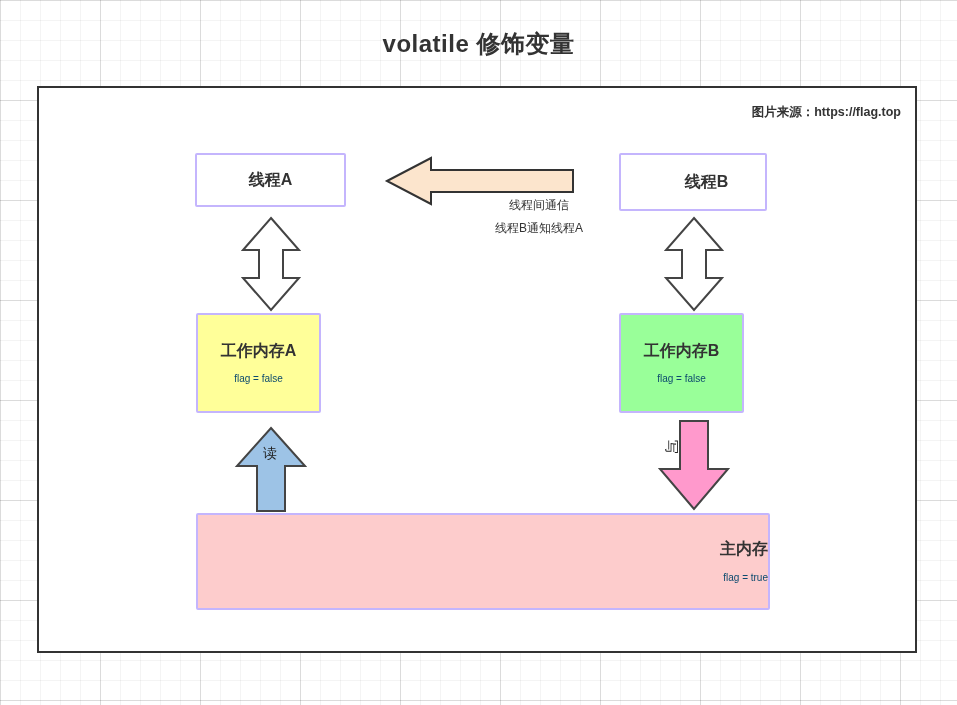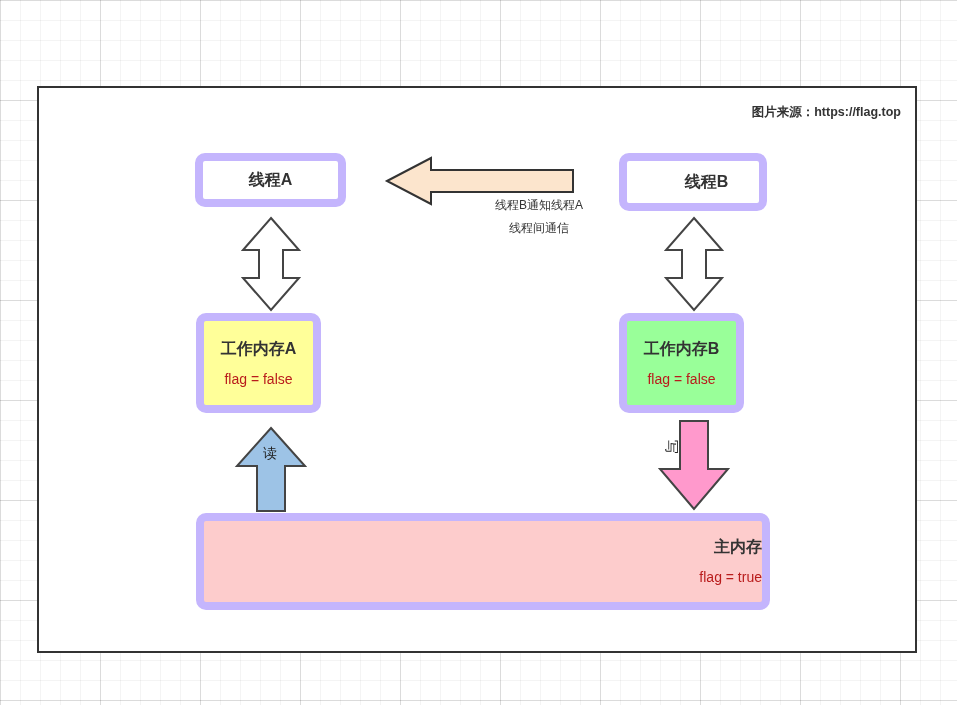--- a/index.html
+++ b/index.html
@@ -61,38 +61,38 @@
     font-size: 12.5px;
     font-weight: bold;
     color: #333333;
     white-space: nowrap;
   }
 
   
   .node {
     position: absolute;
     box-sizing: border-box;
-    border: 8px solid #c4b5fd;
-    border-radius: 10px;
+    border: 2px solid #c4b5fd;
+    border-radius: 2px;
     background: #ffffff;
     display: flex;
     flex-direction: column;
     align-items: center;
     justify-content: center;
   }
   .node .node-title {
     font-size: 16px;
     font-weight: bold;
     color: #333333;
     line-height: 1.2;
   }
   .node .node-sub {
-    font-size: 14px;
+    font-size: 10px;
     font-weight: normal;
-    color: #b91c1c;
+    color: #0c4a6e;
     margin-top: 13px;
     line-height: 1.2;
   }
 
   
   #thread-a {
     left: 156px;
     top: 65px;
     width: 151px;
     height: 54px;
@@ -170,20 +170,21 @@
     top: 352px;
     transform: rotate(90deg);
     transform-origin: left top;
   }
 </style>
 </head>
 <body>
 
 <div id="canvas">
 
+  <div class="title">volatile 修饰变量</div>
 
   <div class="panel">
 
     <div class="attribution">图片来源：https://flag.top</div>
 
     <svg class="arrows" viewBox="0 0 876 563" width="876" height="563" xmlns="http://www.w3.org/2000/svg">
 
       <g>
         <polygon points="348,93 392,70 392,82 534,82 534,104 392,104 392,116" fill="#fce5cd" stroke="#333333" stroke-width="2" stroke-linejoin="miter"></polygon>
       </g>
@@ -200,22 +201,22 @@
         <polygon points="232,340 266,378 246,378 246,423 218,423 218,378 198,378" fill="#9dc3e6" stroke="#444444" stroke-width="2" stroke-linejoin="miter"></polygon>
       </g>
 
       <g>
         <polygon points="655,424 689,424 689,372 709,372 655,424" fill="none" stroke="none"></polygon>
         <polygon points="641,333 669,333 669,381 689,381 655,421 621,381 641,381" fill="#ff99cc" stroke="#444444" stroke-width="2" stroke-linejoin="miter"></polygon>
       </g>
     </svg>
 
     <div class="comm-label">
+      <div>线程间通信</div>
       <div>线程B通知线程A</div>
-      <div>线程间通信</div>
     </div>
 
     <div class="arrow-label" id="label-read">读</div>
 
     <div class="arrow-label" id="label-write">写</div>
 
     <div class="node" id="thread-a">
       <div class="node-title">线程A</div>
     </div>
 

